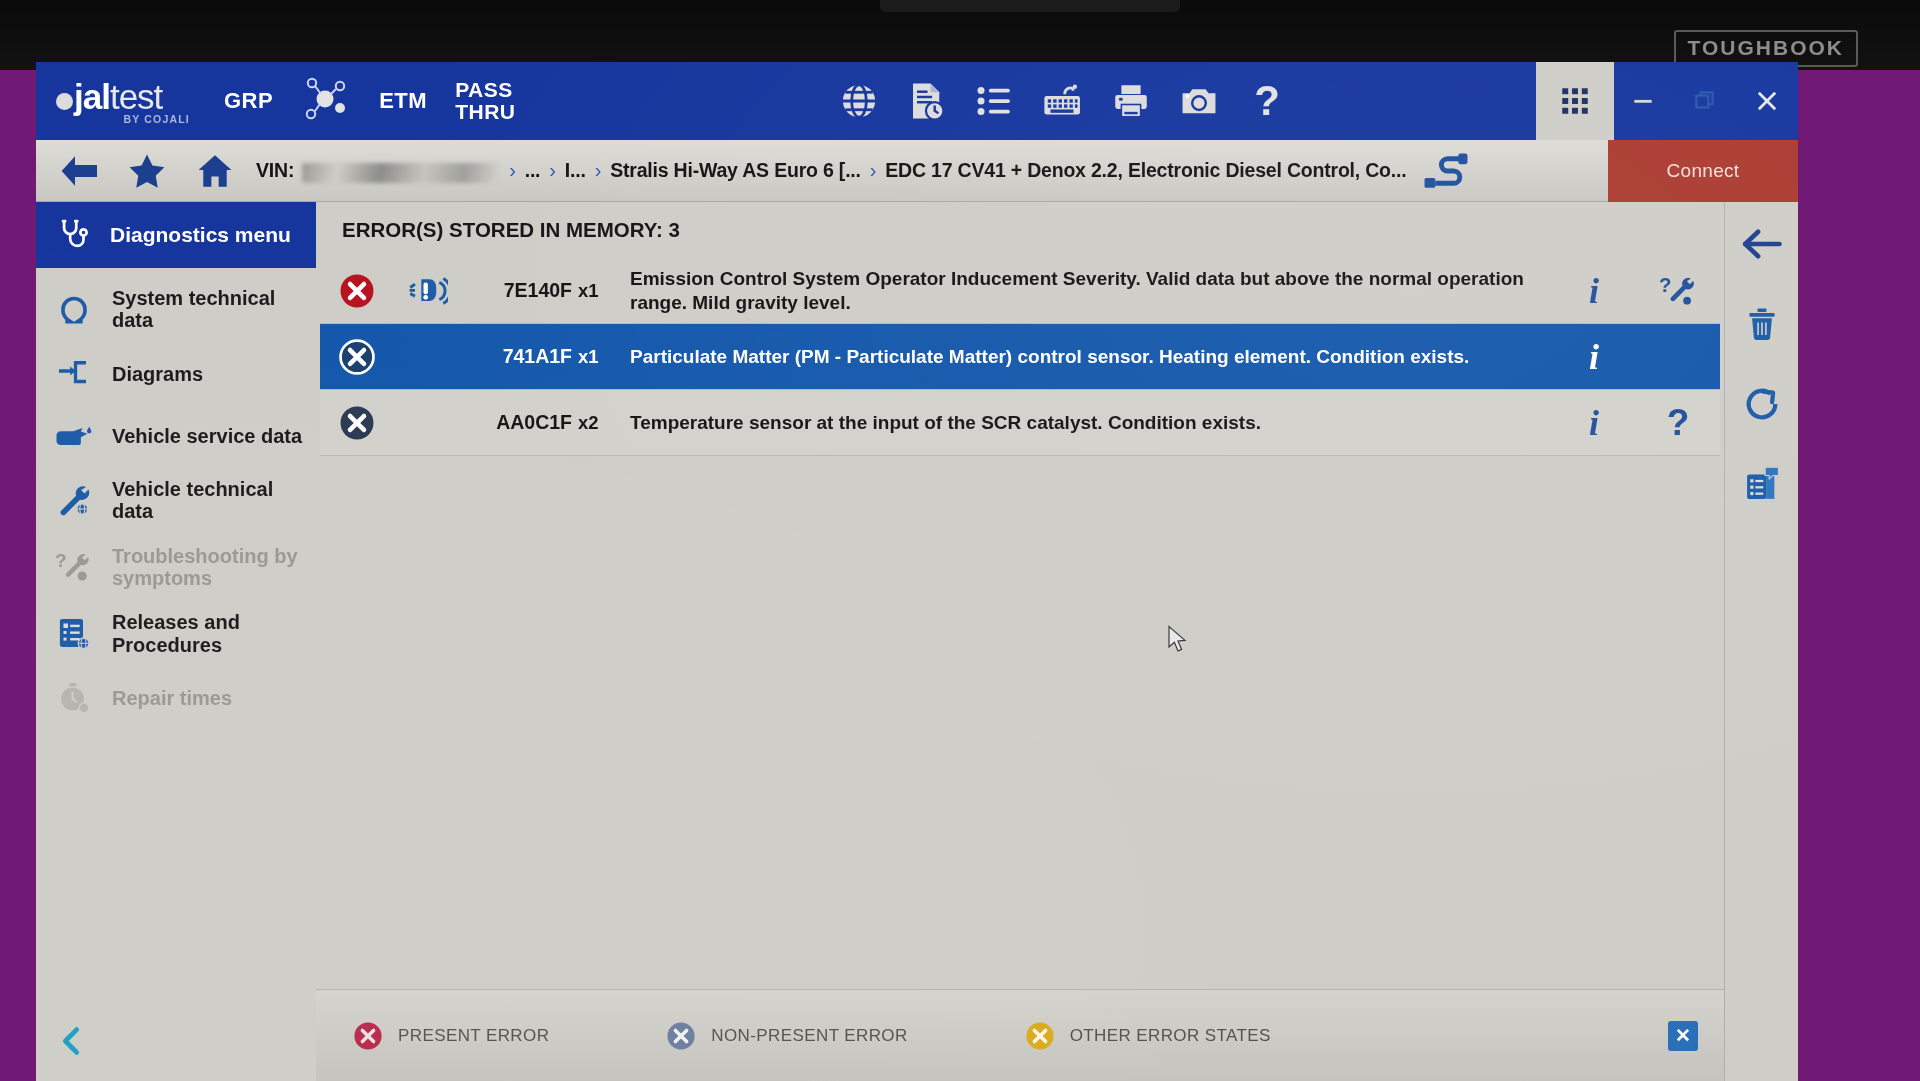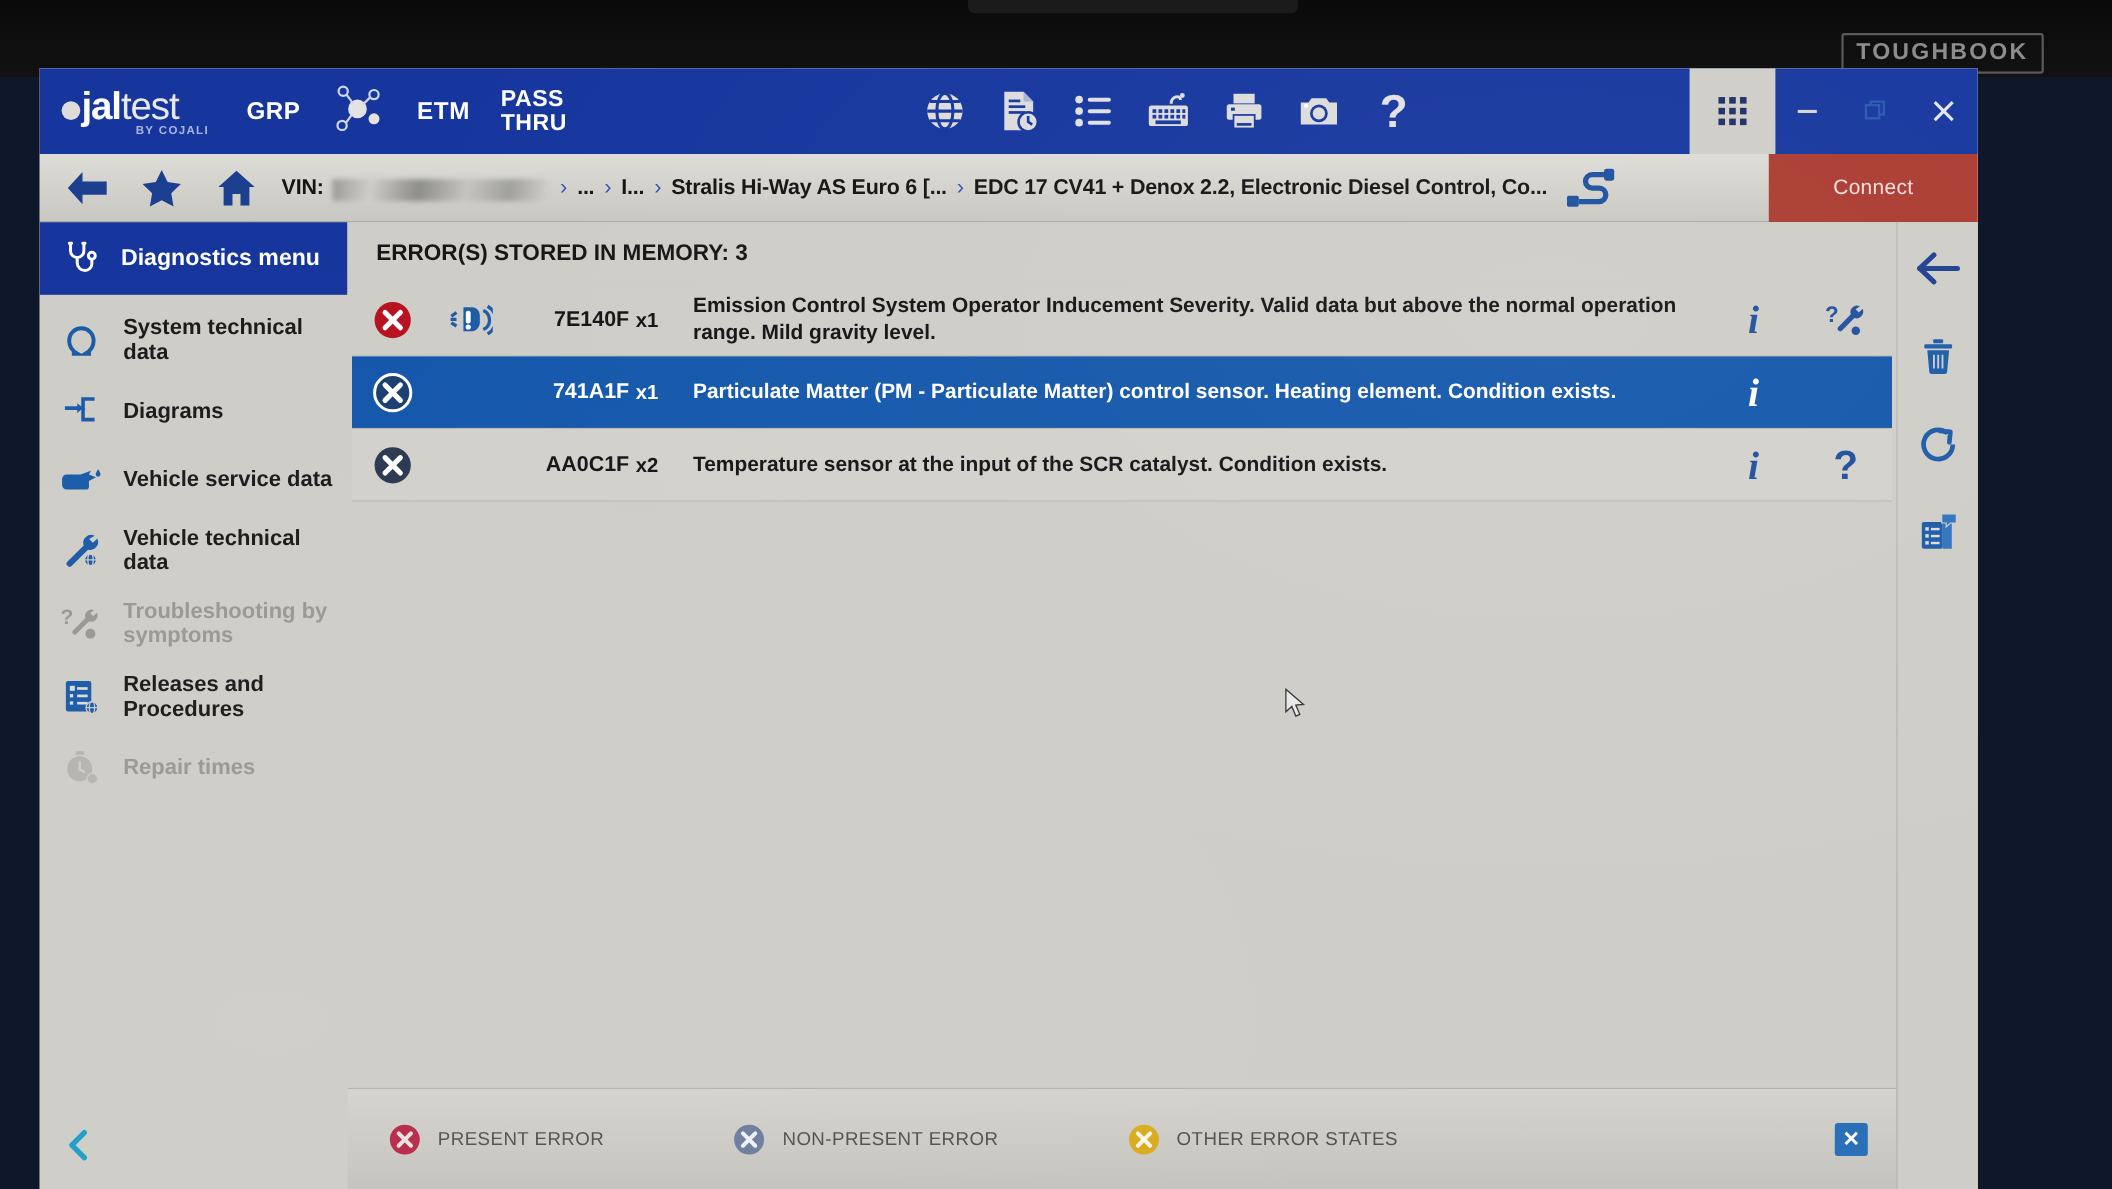--- a/index.html
+++ b/index.html
@@ -2,21 +2,21 @@
 <html><head>
 <meta charset="utf-8">
 <style>
   * { box-sizing: border-box; margin: 0; padding: 0; }
   html, body {
     width: 1920px; height: 1081px;
     background: #000;
     font-family: "Liberation Sans", sans-serif;
     overflow: hidden;
   }
-  #screen { position: relative; width: 1920px; height: 1081px; background: #0f172a; }
+  #screen { position: relative; width: 1920px; height: 1081px; background: #701a75; }
 
   
   .bezel-top {
     position: absolute; left: 0; top: 0; width: 1920px; height: 70px;
     background: linear-gradient(#0a0a0a, #121212);
   }
   .bezel-notch {
     position: absolute; left: 880px; top: 0; width: 300px; height: 12px;
     background: #1b1b1b; border-radius: 0 0 6px 6px;
   }

